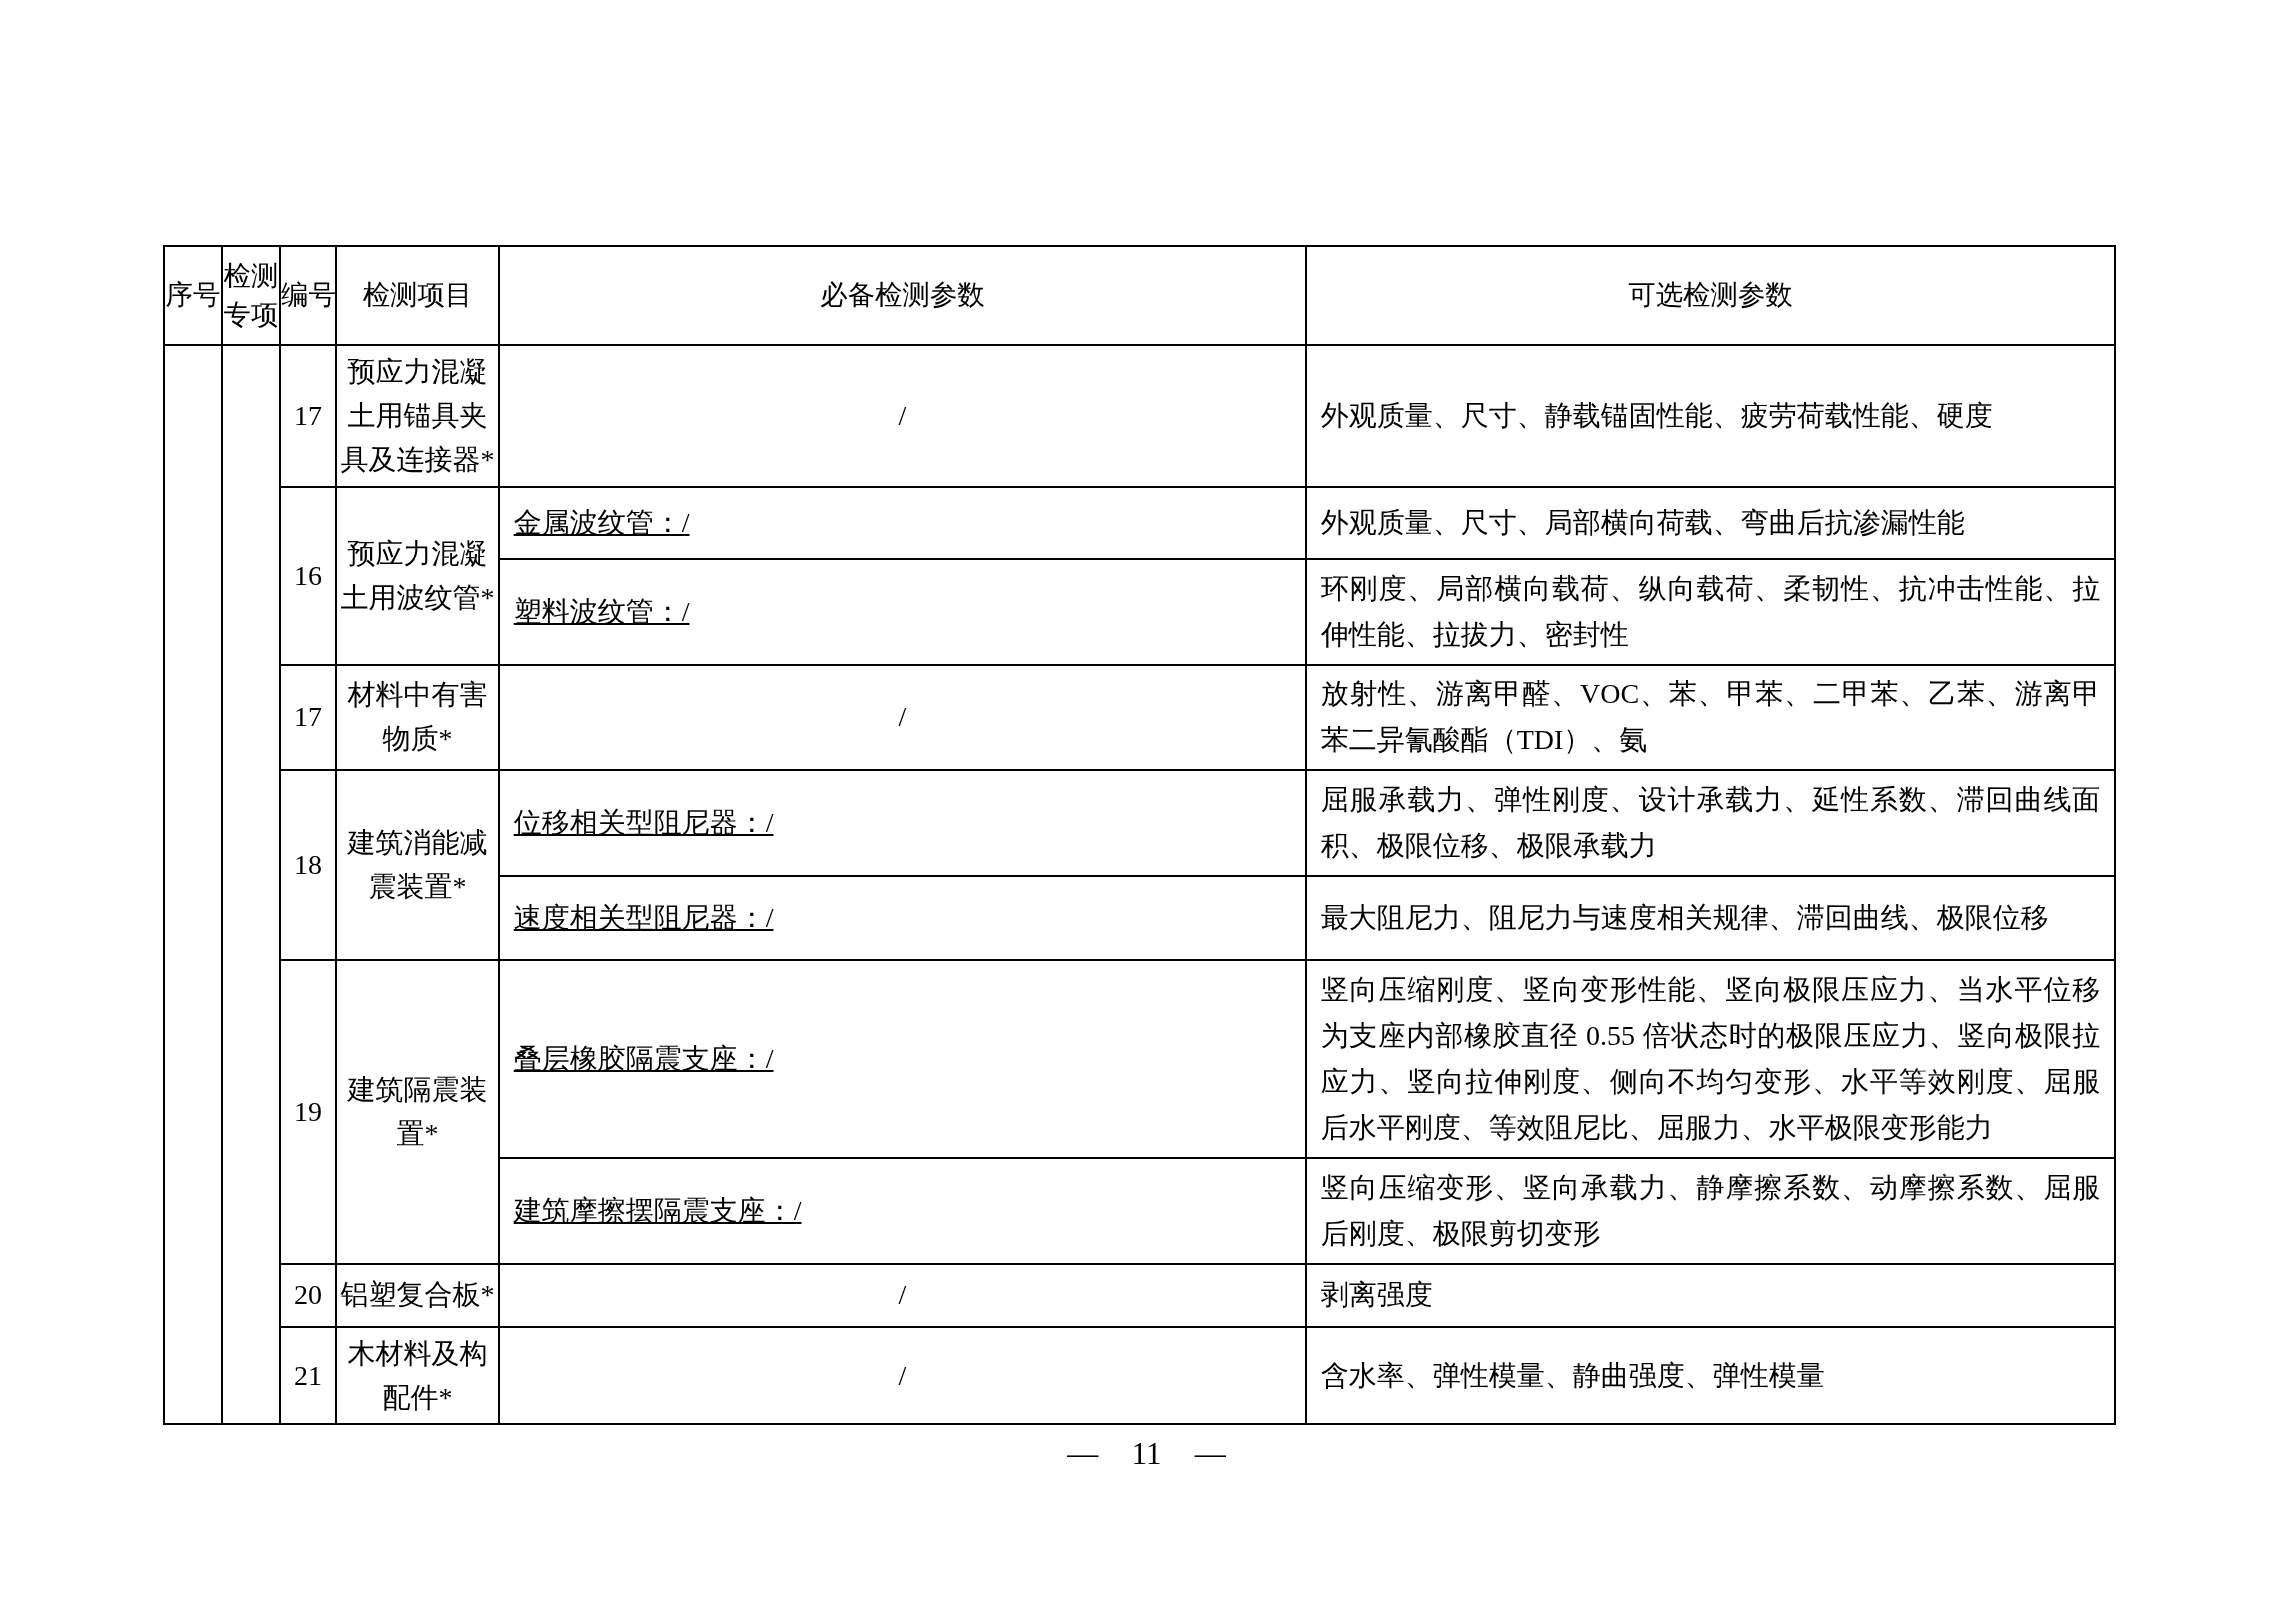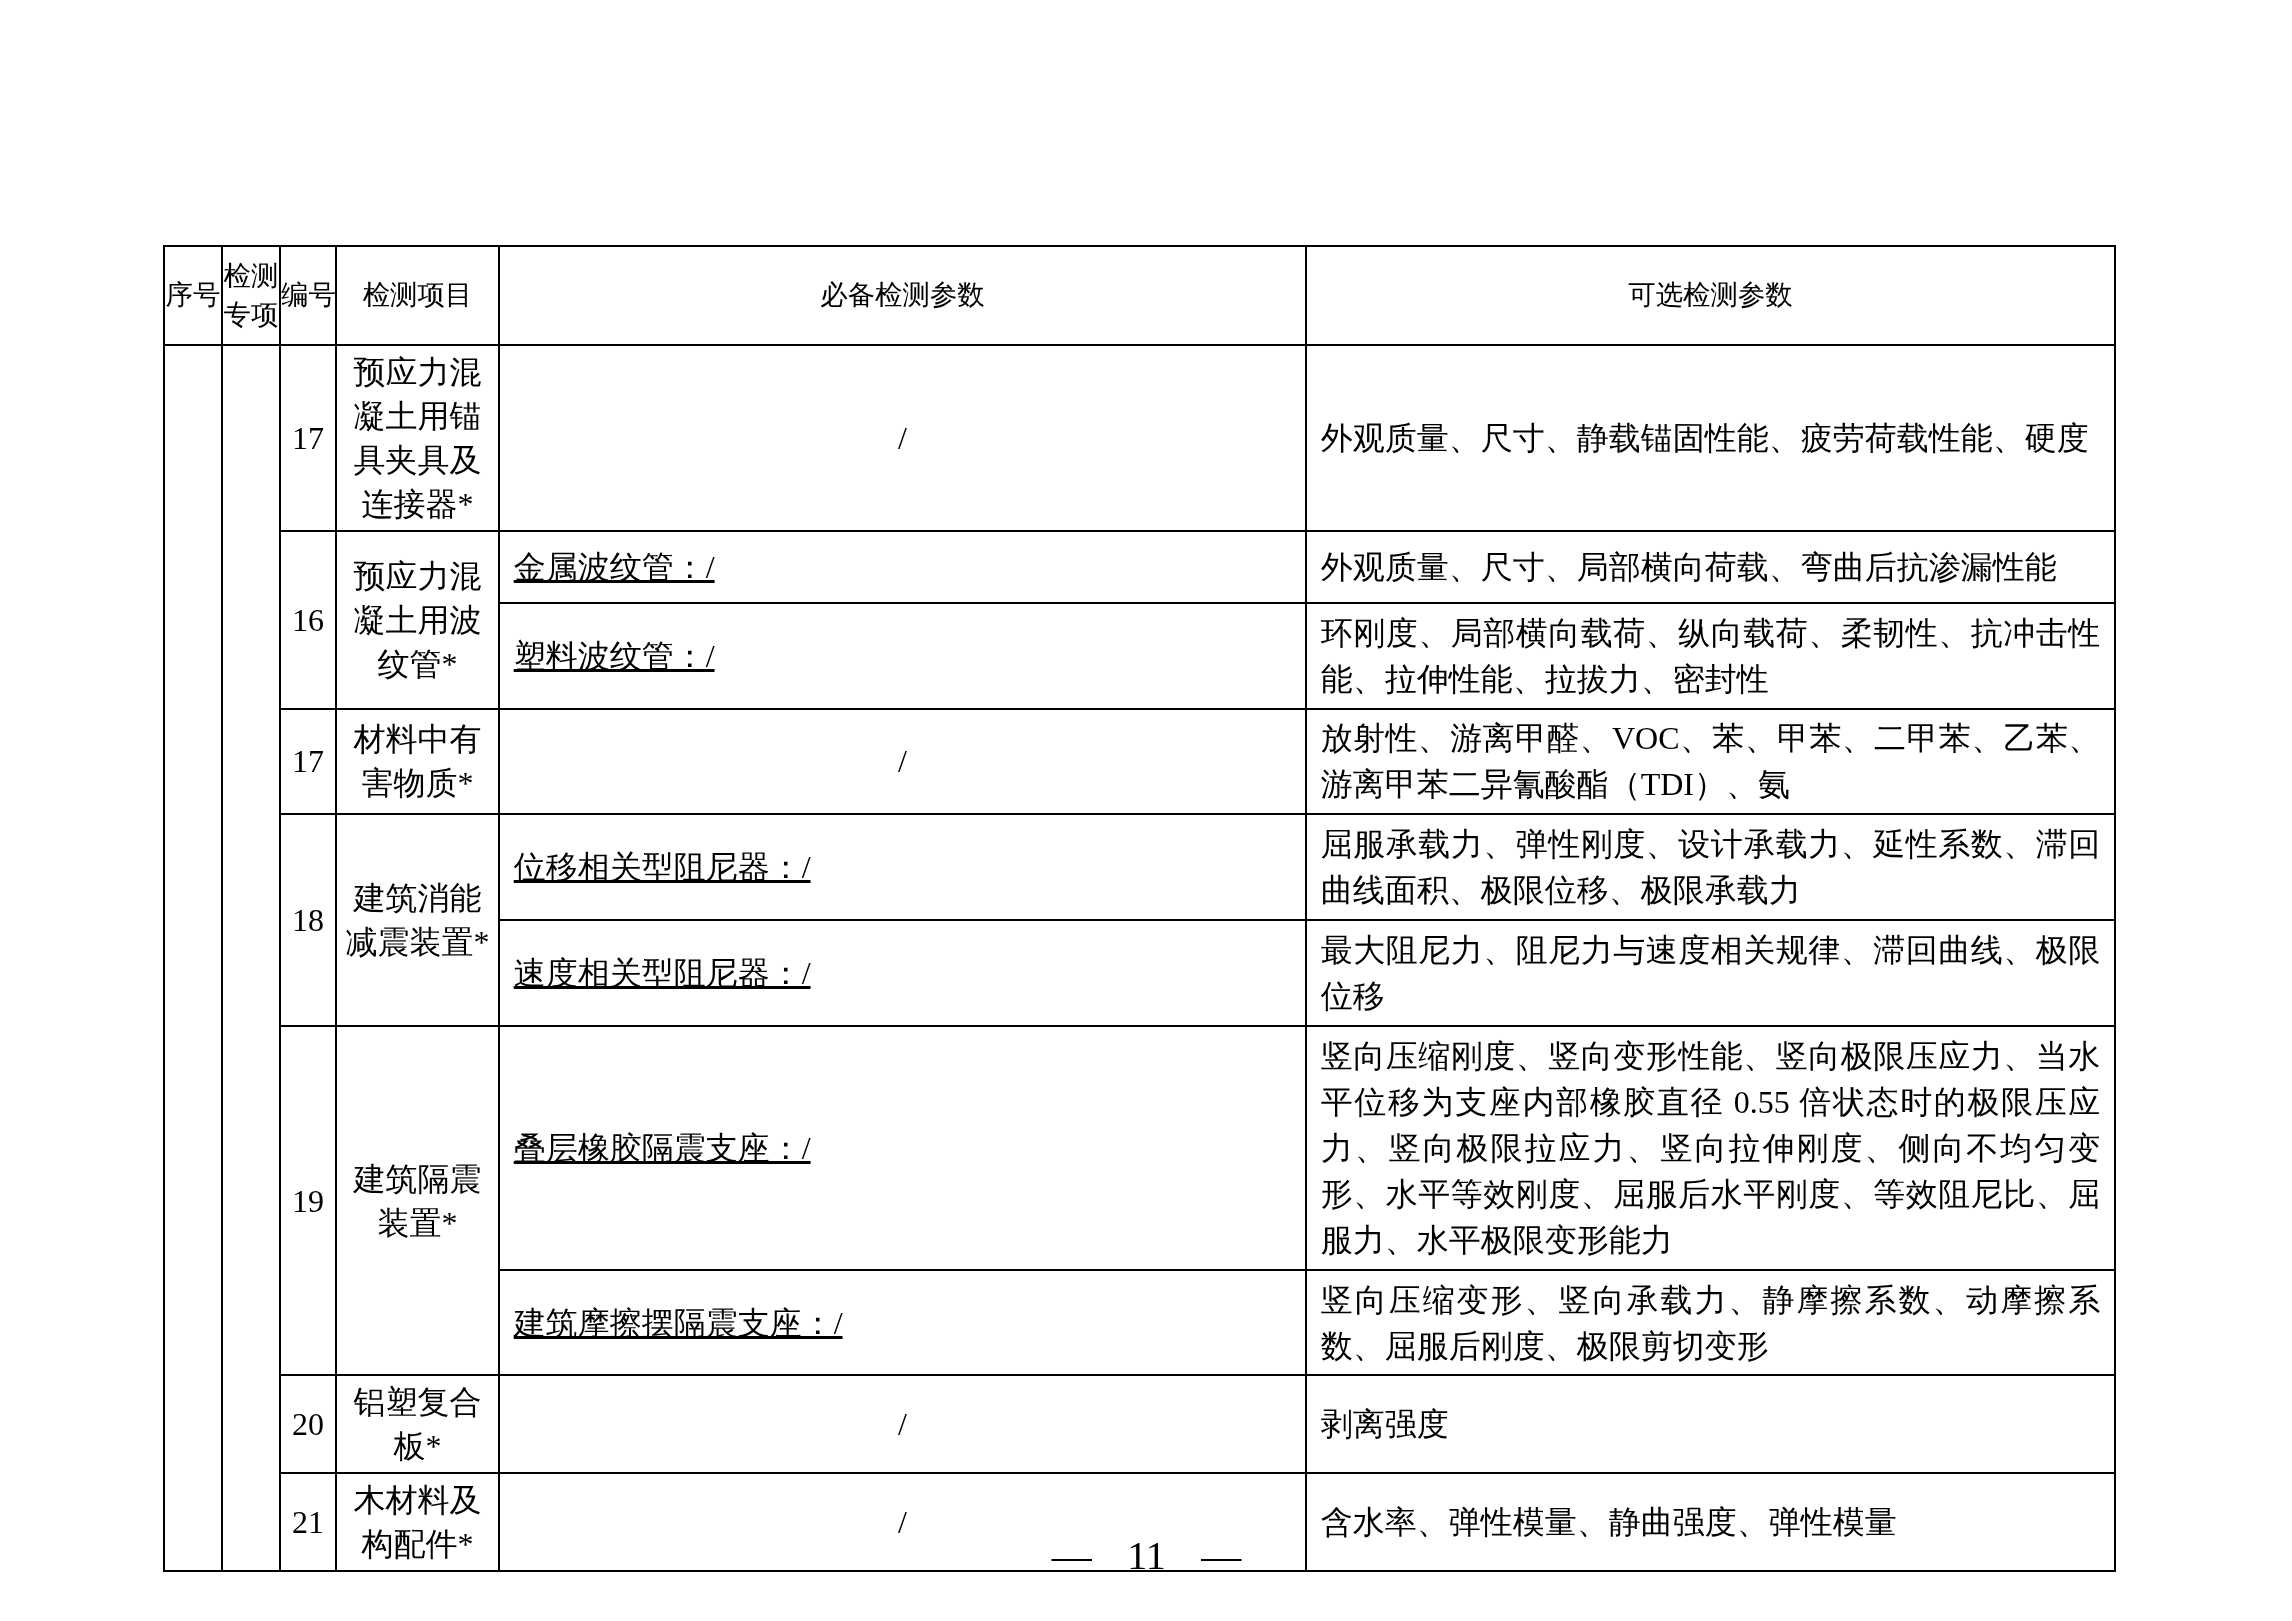--- a/index.html
+++ b/index.html
@@ -16,21 +16,21 @@
     position: absolute;
     left: 163px;
     top: 245px;
     width: 1950px;
     border-collapse: collapse;
     table-layout: fixed;
     border: 2.9px solid #000;
   }
   td, th {
     border: 2px solid #000;
-    font-size: 32px;
+    font-size: 28px;
     line-height: 46px;
     vertical-align: middle;
     padding: 0;
     font-weight: normal;
     word-break: break-all;
   }
   th {
     font-size: 27.4px;
     line-height: 39px;
     text-align: center;
@@ -39,24 +39,24 @@
   th.wrap { white-space: normal; }
   td.center { text-align: center; }
   td.itemcell { text-align: center; line-height: 44px; padding: 3.9px 2px; }
   td.textcell { text-align: justify; padding: 5.9px 13.7px; margin-left: 7px; }
   td.reqtext  { text-align: left; padding: 5.9px 13.7px; text-decoration: underline; }
   tr.sub td   { border-top-width: 1px; }
   tr.major td { border-top-width: 2.9px; }
   .footer {
     position: absolute;
     left: 0;
-    top: 1532px;
+    top: 1436px;
     width: 100%;
     text-align: center;
-    font-size: 40px;
+    font-size: 31px;
     word-spacing: 25.5px;
   }
 </style>
 </head>
 <body>
 
 <div class="page">
 
   <table class="main">
     <colgroup>

